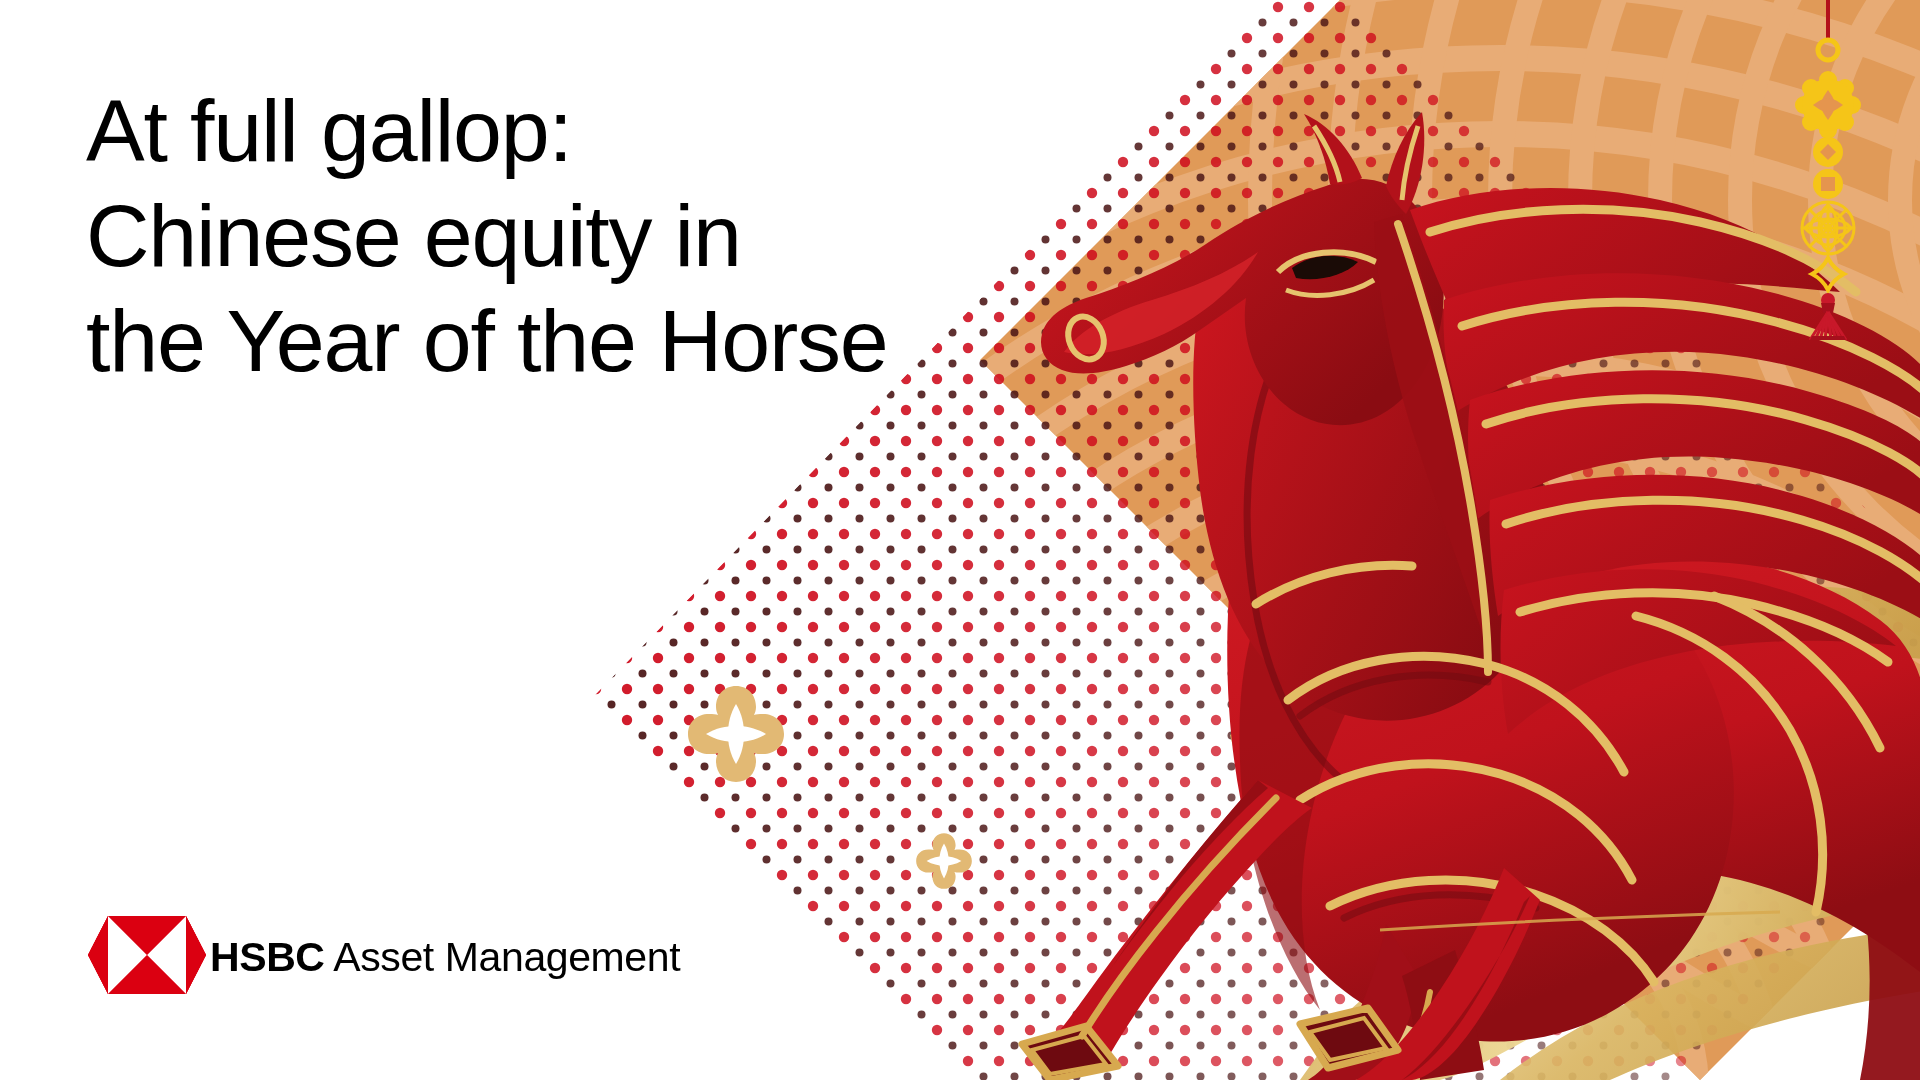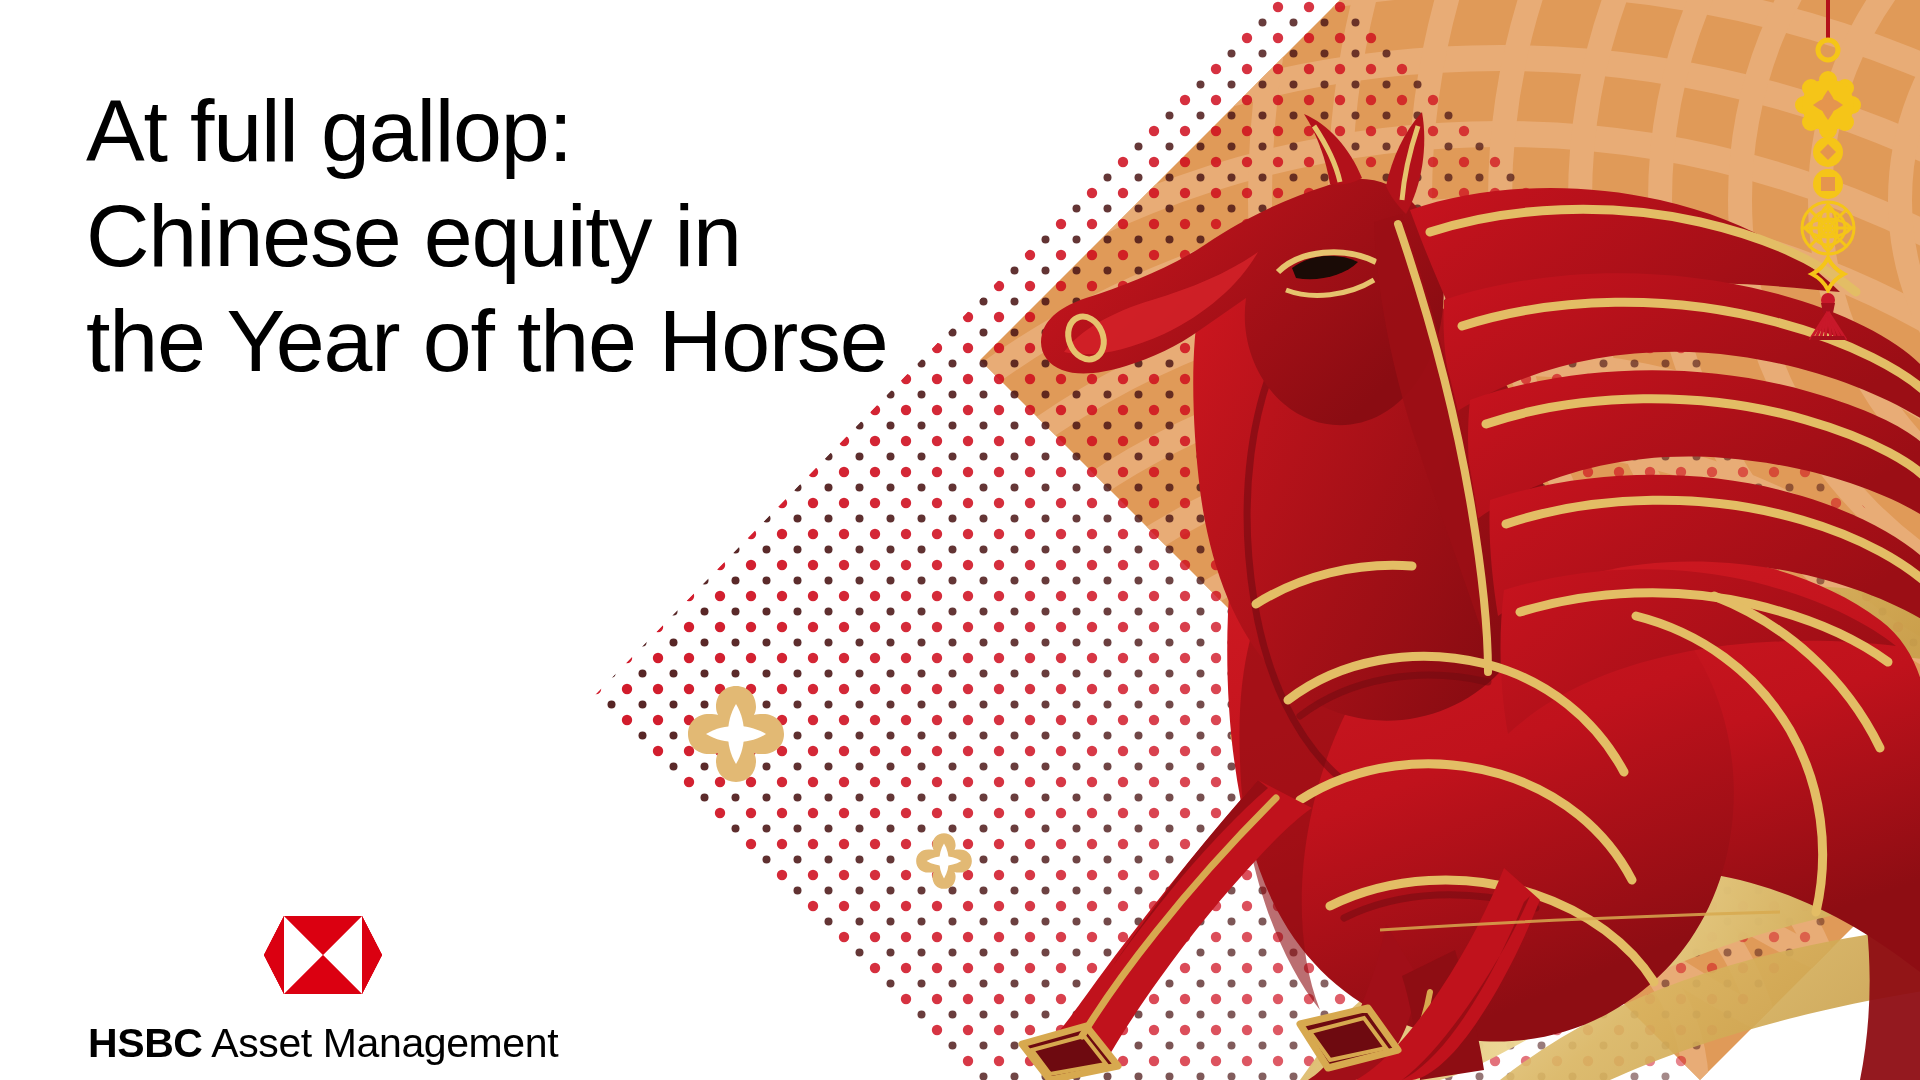--- a/index.html
+++ b/index.html
@@ -61,22 +61,21 @@
     margin-top: 26px;
   }
 
   
   .logo-lockup {
     position: absolute;
     left: 88px; top: 916px;
     z-index: 40;
     display: flex;
     align-items: center;
-    gap: 25px;
-    flex-direction: column;
+    gap: 4px;
   }
   .logo-wordmark {
     font-family: "Liberation Sans", sans-serif;
     font-size: 41px;
     line-height: 1;
     color: #000000;
     white-space: nowrap;
     letter-spacing: -0.4px;
   }
   .logo-wordmark .bold { font-weight: 700; }

